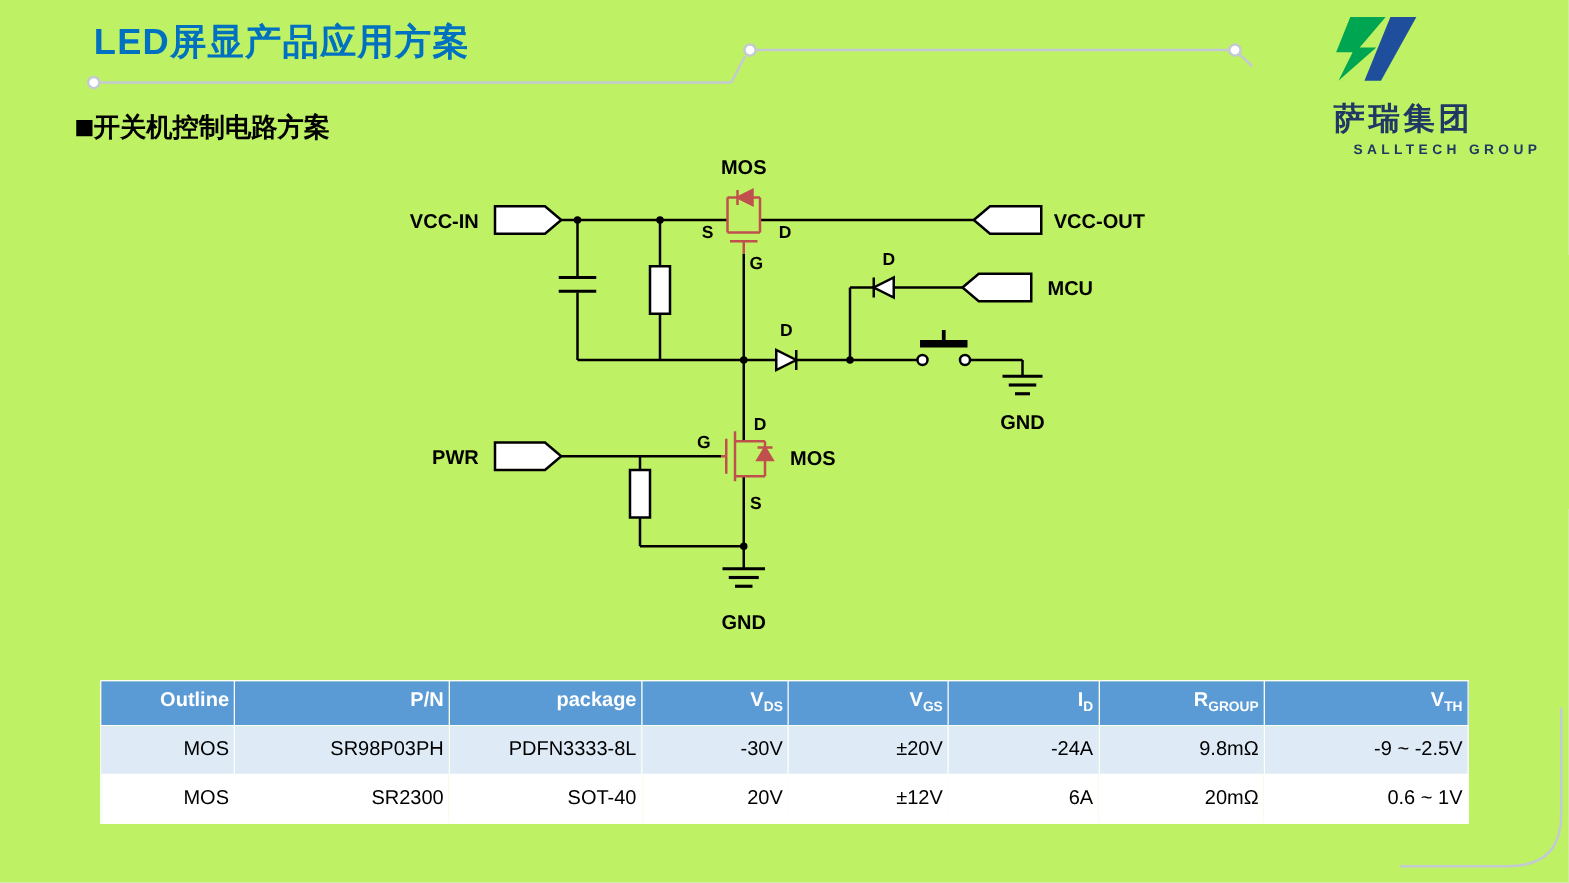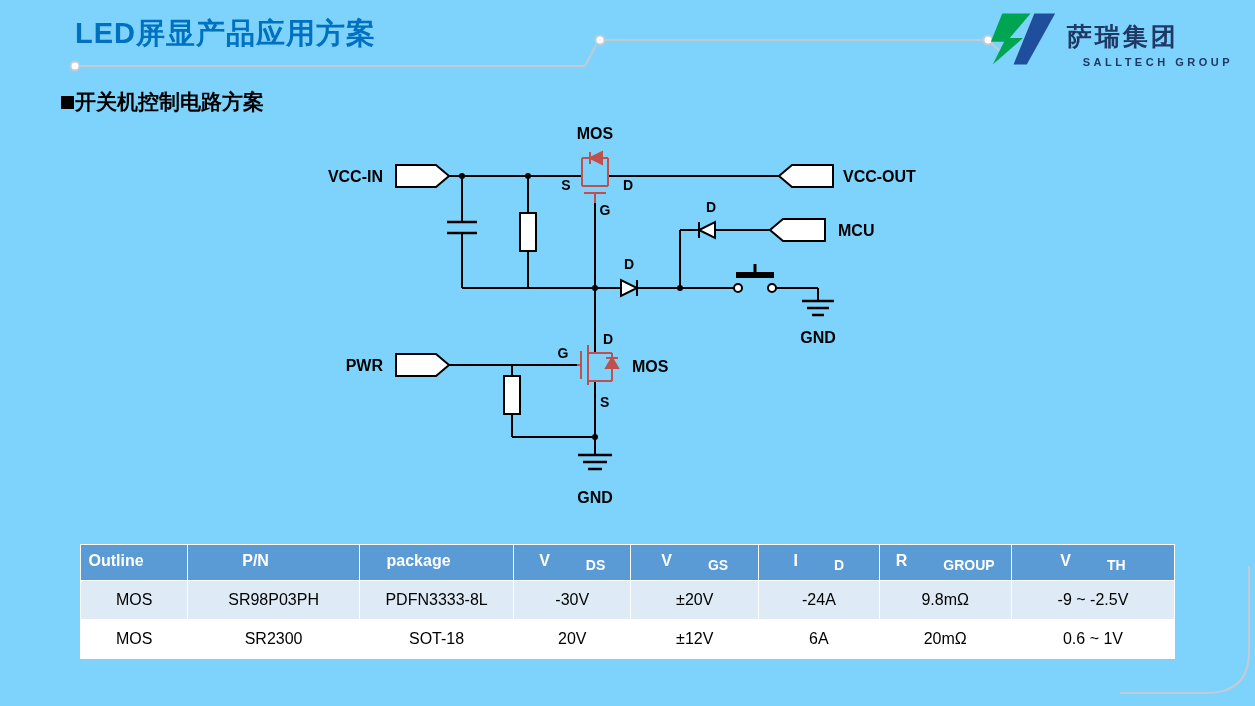--- a/index.html
+++ b/index.html
@@ -1,21 +1,21 @@
 <!DOCTYPE html>
 <html><head>
 <meta charset="utf-8">
 <style>
   * { margin: 0; padding: 0; box-sizing: border-box; }
   html, body { background: #e8e8e8; }
   .slide {
     position: relative;
     width: 1255px;
     height: 706px;
-    background: #7dd3fc;
+    background: #bef264;
     font-family: "Liberation Sans", sans-serif;
     overflow: hidden;
     margin: 0 auto;
   }
   .deco-layer {
     position: absolute;
     left: 0; top: 0;
     width: 1255px; height: 706px;
     pointer-events: none;
   }
@@ -25,22 +25,23 @@
     font-size: 29px;
     font-weight: bold;
     color: #0070C0;
     letter-spacing: 1px;
     white-space: nowrap;
   }
   .logo {
     position: absolute;
     right: 22px; top: 10px;
     display: flex;
-    align-items: flex-end;
+    align-items: flex-start;
     gap: 10px;
+    flex-direction: column;
   }
   .logo-text { display: flex; flex-direction: column; align-items: flex-start; }
   .logo-cn {
     font-size: 25px;
     font-weight: bold;
     color: #203864;
     letter-spacing: 3px;
     white-space: nowrap;
   }
   .logo-en {
@@ -83,33 +84,33 @@
   .spec-table {
     position: absolute;
     left: 80px; top: 544px;
     width: 1095px;
     border-collapse: collapse;
     table-layout: fixed;
     font-family: "Liberation Sans", sans-serif;
   }
   .spec-table th, .spec-table td {
     border: 1.5px solid #ffffff;
-    text-align: center;
+    text-align: right;
     vertical-align: middle;
     padding: 0 4px;
     white-space: nowrap;
   }
   .spec-table thead th {
     background: #5B9BD5;
     color: #ffffff;
     font-size: 16px;
     font-weight: bold;
     height: 36px;
   }
-  .spec-table thead sub { font-size: 14px; margin-left: 36px; }
+  .spec-table thead sub { font-size: 11px; }
   .spec-table tbody td {
     font-size: 16px;
     color: #000000;
     height: 39px;
   }
   .spec-table tbody tr.row-odd td { background: #DEEBF7; }
   .spec-table tbody tr.row-even td { background: #FFFFFF; }
 </style>
 </head>
 <body>
@@ -296,21 +297,21 @@
         <td>PDFN3333-8L</td>
         <td>-30V</td>
         <td>±20V</td>
         <td>-24A</td>
         <td>9.8mΩ</td>
         <td>-9 ~ -2.5V</td>
       </tr>
       <tr class="row-even">
         <td>MOS</td>
         <td>SR2300</td>
-        <td>SOT-18</td>
+        <td>SOT-40</td>
         <td>20V</td>
         <td>±12V</td>
         <td>6A</td>
         <td>20mΩ</td>
         <td>0.6 ~ 1V</td>
       </tr>
     </tbody>
   </table>
 
 </div>

